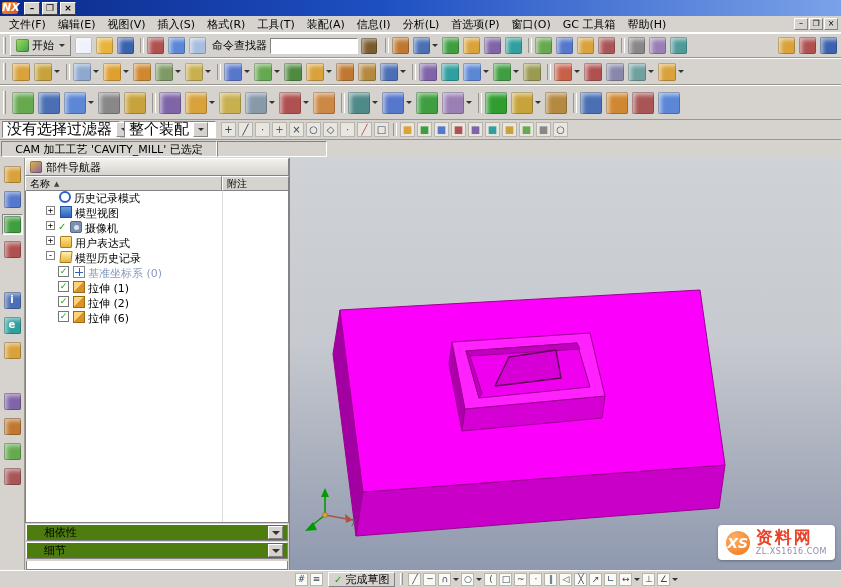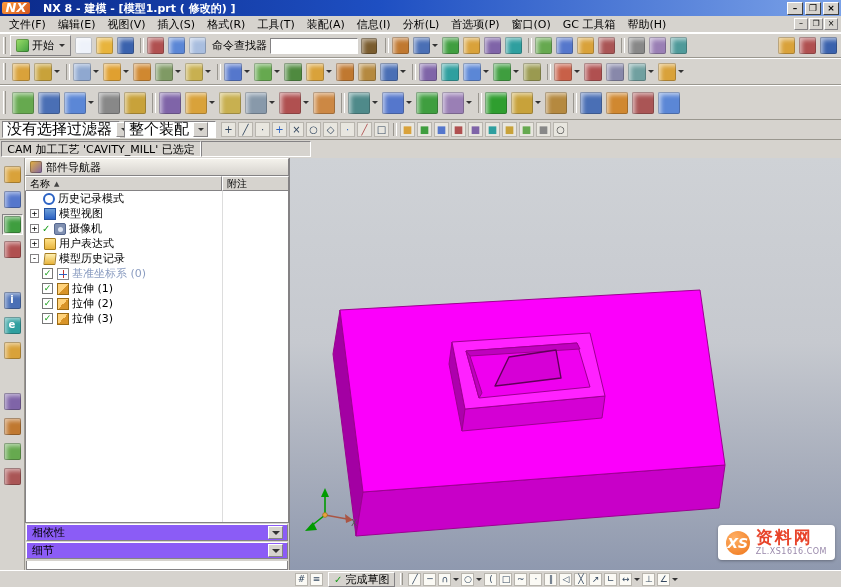--- a/index.html
+++ b/index.html
@@ -2,22 +2,22 @@
 <html><head>
 <meta charset="utf-8">
 <style>
   *{box-sizing:border-box;margin:0;padding:0}
   html,body{width:841px;height:587px;overflow:hidden}
   body{font-family:"DejaVu Sans","Liberation Sans",sans-serif;font-size:11px;background:#d6d3ce;color:#000}
 
   
   .titlebar{height:16px;background:linear-gradient(90deg,#0b2a8a 0%,#1e4fc2 45%,#7ba2e8 100%);
     color:#fff;display:flex;align-items:center;padding:0 2px;font-weight:bold;font-size:11px}
-  .nx-logo{width:28px;height:12px;border-radius:2px;background:linear-gradient(135deg,#ff9d3c,#d2541e);
-    color:#fff;font-size:13px;line-height:12px;text-align:center;font-style:italic;margin-right:13px;flex:none}
+  .nx-logo{width:16px;height:12px;border-radius:2px;background:linear-gradient(135deg,#ff9d3c,#d2541e);
+    color:#fff;font-size:11px;line-height:12px;text-align:center;font-style:italic;margin-right:4px;flex:none}
   .t-title{white-space:nowrap;overflow:hidden;flex:1}
   .win-btn{width:16px;height:13px;background:#d6d3ce;border:1px solid;border-color:#fff #404040 #404040 #fff;
     color:#000;font-size:9px;line-height:11px;text-align:center;margin-left:2px;flex:none;font-weight:bold}
 
   
   .menubar{height:17px;background:#d6d3ce;display:flex;align-items:center;padding:0 3px;border-bottom:1px solid #fff}
   .menu-item{padding:1px 6px;white-space:nowrap;cursor:default}
   .mdi-ctrls{margin-left:auto;display:flex}
   .mdi-btn{width:14px;height:12px;background:#d6d3ce;border:1px solid;border-color:#fff #848284 #848284 #fff;
     font-size:8px;line-height:10px;text-align:center;margin-left:1px;font-family:inherit}
@@ -59,21 +59,21 @@
     display:flex;align-items:center;justify-content:center;flex:none}
   .gbtn{display:inline-flex;align-items:center;padding:1px;flex:none}
   .gicon{display:inline-block;background:#e8e6df;border:1px solid #b8b5ae;color:#33475f;text-align:center}
   .selbar .gicon{width:15px;height:15px;font-size:10px;line-height:13px}
 
   
   .prompt{height:18px;background:#d6d3ce;display:flex;padding:1px}
   .pcell{border:1px solid;border-color:#848284 #fff #fff #848284;display:flex;align-items:center;
     padding:0 5px;white-space:nowrap;overflow:hidden}
   .pcell.msg{flex:1}
-  .pcell.stat{width:200px;justify-content:center}
+  .pcell.stat{width:216px;justify-content:center}
   .pcell.blank{width:110px}
 
   
   .main{display:flex;height:412px}
 
   
   .resbar{width:25px;background:#d6d3ce;border-right:1px solid #9a978f;display:flex;flex-direction:column;
     align-items:center;padding-top:4px;flex:none}
   .rbtn{margin:2px 0;padding:1px;border:1px solid transparent}
   .rbtn.active{border-color:#848284 #fff #fff #848284;background:#e8e6df}
@@ -88,21 +88,21 @@
     background:linear-gradient(180deg,#f4f2ec,#d6d3ce);border:1px solid;border-color:#fff #848284 #848284 #fff}
   .nav-title-icon{width:12px;height:12px;border-radius:2px;background:linear-gradient(135deg,#e8b43c,#7f64a8);
     box-shadow:inset 0 0 0 1px rgba(0,0,0,.25)}
   .nav-cols{height:15px;display:flex;background:#d6d3ce;font-size:10px}
   .nch{display:flex;align-items:center;padding:0 4px;border:1px solid;border-color:#fff #848284 #848284 #fff}
   .nch.name{width:197px}
   .nch.note{flex:1}
   .sortglyph{font-size:7px;color:#444;margin-left:4px}
   .tree{flex:1;background:#fff;border:1px solid #848284;border-top:none;overflow:hidden;position:relative;
     background-image:linear-gradient(#ddd,#ddd);background-repeat:no-repeat;background-size:1px 100%;background-position:196px 0}
-  .trow{height:15px;display:flex;align-items:center;padding-left:4px;white-space:nowrap}
+  .trow{height:15px;display:flex;align-items:flex-start;padding-left:20px;white-space:nowrap}
   .sp{width:11px;flex:none}
   .ind{width:12px;flex:none}
   .exp{width:9px;height:9px;border:1px solid #848284;background:#fff;font-size:9px;line-height:7px;
     text-align:center;flex:none;margin-right:3px;font-family:"DejaVu Sans Mono",monospace}
   .gchk{color:#1a9e1a;font-size:10px;font-weight:bold;width:10px;flex:none}
   .cb{width:11px;height:11px;border:1px solid #777;background:#fff;flex:none;margin-right:2px;
     display:flex;align-items:center;justify-content:center}
   .cbm{color:#1a9e1a;font-size:9px;font-weight:bold;line-height:9px}
   .ti{width:12px;height:12px;margin:0 3px 0 2px;flex:none;position:relative}
   .ti-clock{border-radius:50%;border:2px solid #2b62c4;background:#fff}
@@ -111,22 +111,22 @@
   .ti-camera::after{content:"";position:absolute;left:3px;top:3px;width:5px;height:5px;border-radius:50%;background:#dde4f2}
   .ti-folder{background:linear-gradient(#ffe28a,#e8b43c);border:1px solid #a57c1e;border-radius:1px}
   .ti-folder-open{background:linear-gradient(#fff0b0,#e8b43c);border:1px solid #a57c1e;border-radius:1px;transform:skewX(-6deg)}
   .ti-csys{background:#fff;border:1px solid #888}
   .ti-csys::before{content:"";position:absolute;left:5px;top:1px;bottom:1px;width:1px;background:#c03030}
   .ti-csys::after{content:"";position:absolute;top:5px;left:1px;right:1px;height:1px;background:#2b62c4}
   .ti-extrude{background:linear-gradient(135deg,#ffd27a 50%,#d89428 50%);border:1px solid #9a6a14}
   .tlbl{font-size:11px}
   .trow.muted .tlbl{color:#8a9cc0}
   .accwrap{padding:1px}
-  .acc{height:17px;background:#8b5cf6;border:1px solid;border-color:#fff #848284 #848284 #fff;
-    display:flex;align-items:center;padding:0 4px 0 5px;margin-bottom:1px}
+  .acc{height:17px;background:#4d7c0f;border:1px solid;border-color:#fff #848284 #848284 #fff;
+    display:flex;align-items:center;padding:0 4px 0 17px;margin-bottom:1px}
   .chev{margin-left:auto;width:15px;height:13px;background:#d6d3ce;border:1px solid;
     border-color:#fff #848284 #848284 #fff;display:flex;align-items:center;justify-content:center}
   .chev-t{width:0;height:0;border-left:4px solid transparent;border-right:4px solid transparent;border-top:4px solid #333}
   .nav-foot{height:9px;background:#fff;border:1px solid #848284;border-top:none;margin:0 1px}
 
   
   .viewport{flex:1;position:relative;overflow:hidden;
     background:linear-gradient(180deg,#cfd2d6 0%,#c6c9cf 45%,#a8aebc 75%,#8f99af 100%)}
   .gfx{position:absolute;left:0;top:0}
   .wm{position:absolute;right:6px;bottom:10px;background:#fff;border-radius:4px;display:flex;align-items:center;
@@ -142,21 +142,20 @@
   .bbar .gicon{width:13px;height:13px;font-size:9px;line-height:11px;background:#fbfaf5}
   .finish-btn{display:inline-flex;align-items:center;gap:3px;padding:0 5px;margin:0 4px;height:15px;
     border:1px solid;border-color:#fff #848284 #848284 #fff;background:#d6d3ce;font-size:11px}
   .fs-check{color:#1a9e1a;font-weight:bold;font-size:10px}
 </style>
 </head>
 <body>
 
 <div class="titlebar">
   <span class="nx-logo">NX</span>
-  <span class="t-title">NX 8  -  建模  -  [模型1.prt ( 修改的) ]</span>
   <span class="win-btn">–</span>
   <span class="win-btn">❐</span>
   <span class="win-btn">×</span>
 </div>
 
 <div class="menubar">
 
     <span class="menu-item"><span>文件(F)</span></span>
 
     <span class="menu-item"><span>编辑(E)</span></span>
@@ -797,21 +796,21 @@
           <span class="tlbl">拉伸 (2)</span>
         </div>
 
         <div class="trow">
           <span class="ind"></span>
 
           <span class="cb">
             <span class="cbm">✓</span>
           </span>
           <span class="ti ti-extrude"></span>
-          <span class="tlbl">拉伸 (3)</span>
+          <span class="tlbl">拉伸 (6)</span>
         </div>
       </div>
     <div class="accwrap">
 
         <div class="acc">
           <span class="acc-lbl">相依性</span>
           <span class="chev">
             <span class="chev-t"></span>
           </span>
         </div>

